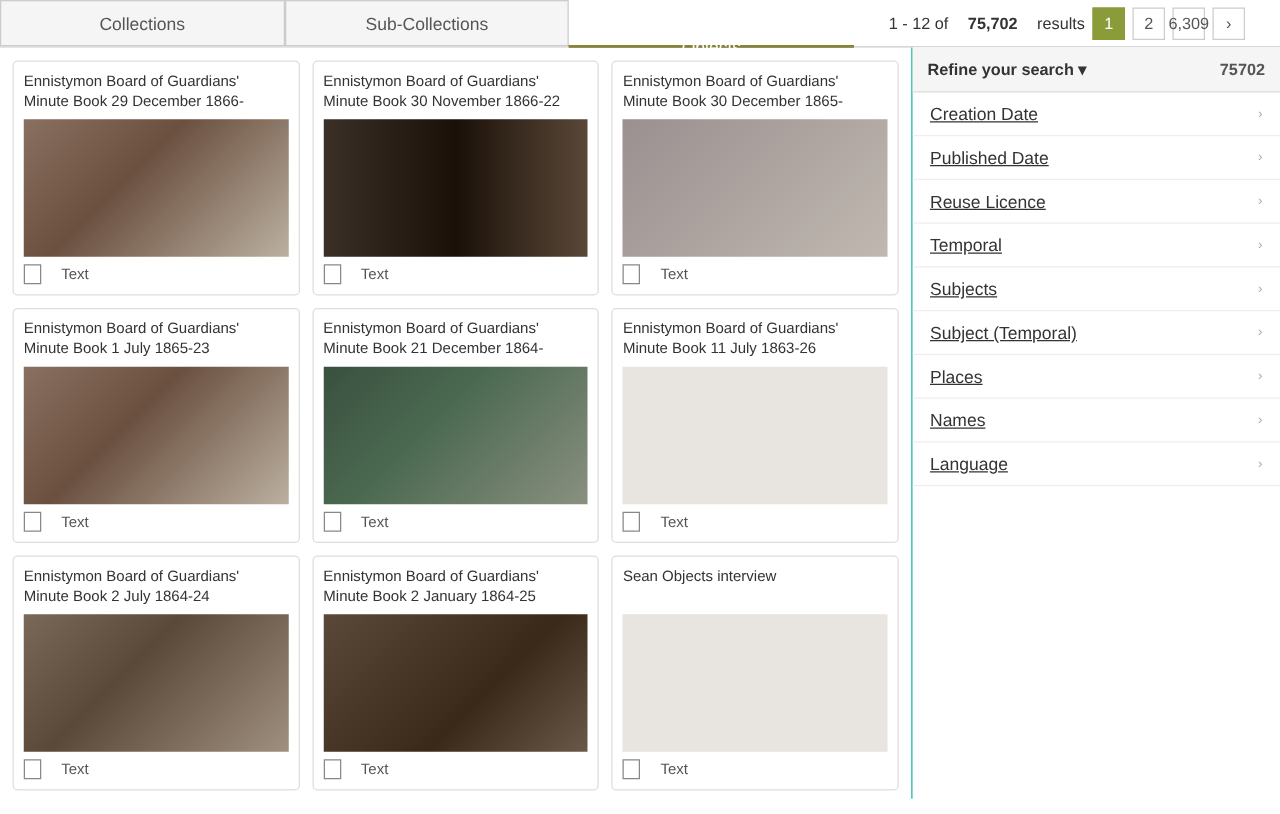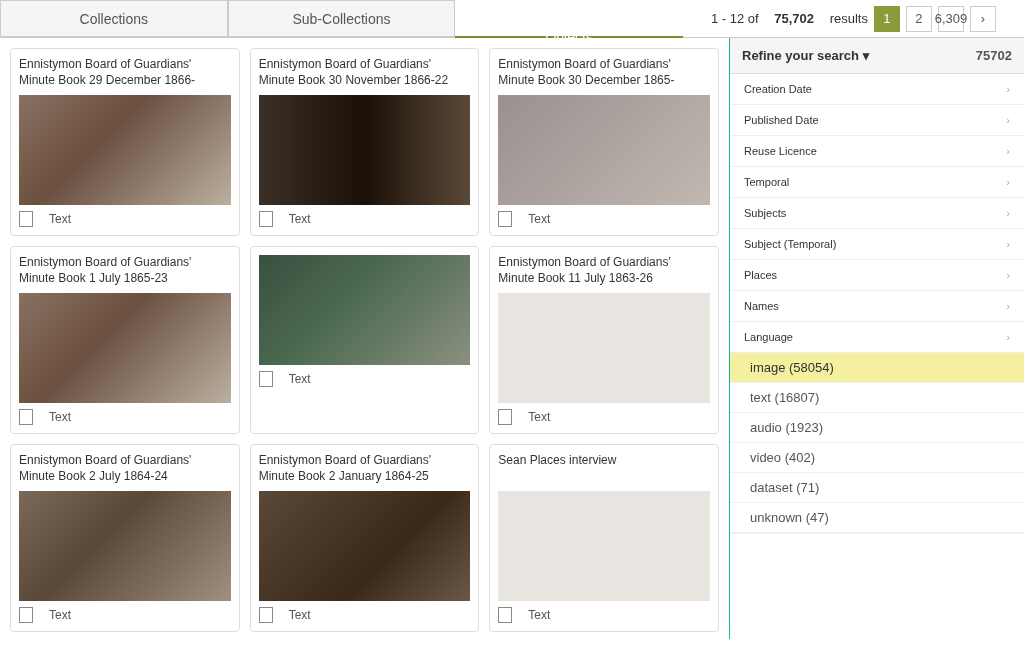--- a/index.html
+++ b/index.html
@@ -183,22 +183,23 @@
     .filter-item {
       display: flex;
       align-items: center;
       justify-content: space-between;
       padding: 9px 14px;
       border-bottom: 1px solid #eee;
       cursor: pointer;
     }
 
     .filter-label {
-      font-size: 11px;
-      color: #333;
+      font-size: 14px;
+      color: #333;
+      text-decoration: underline;
     }
 
     .filter-chevron {
       font-size: 11px;
       color: #aaa;
     }
 
     
     .mediatype-header {
       display: flex;
@@ -294,20 +295,21 @@
         </div>
         <div class="item-card">
           <div class="item-title">Ennistymon Board of Guardians' Minute Book 1 July 1865-23</div>
           <div class="item-thumbnail thumb-4"></div>
           <div class="item-type">
             <span class="doc-icon"></span>
             <span>Text</span>
           </div>
         </div>
         <div class="item-card">
+          <div class="item-title">Ennistymon Board of Guardians' Minute Book 21 December 1864-</div>
           <div class="item-thumbnail thumb-5"></div>
           <div class="item-type">
             <span class="doc-icon"></span>
             <span>Text</span>
           </div>
         </div>
         <div class="item-card">
           <div class="item-title">Ennistymon Board of Guardians' Minute Book 11 July 1863-26</div>
           <div class="item-thumbnail thumb-empty"></div>
           <div class="item-type">
@@ -325,21 +327,21 @@
         </div>
         <div class="item-card">
           <div class="item-title">Ennistymon Board of Guardians' Minute Book 2 January 1864-25</div>
           <div class="item-thumbnail thumb-8"></div>
           <div class="item-type">
             <span class="doc-icon"></span>
             <span>Text</span>
           </div>
         </div>
         <div class="item-card">
-          <div class="item-title">Sean Places interview</div>
+          <div class="item-title">Sean Objects interview</div>
           <div class="item-thumbnail thumb-empty"></div>
           <div class="item-type">
             <span class="doc-icon"></span>
             <span>Text</span>
           </div>
         </div>
       </div>
   </div>
 
   <div class="sidebar">
@@ -379,22 +381,14 @@
         <div class="filter-item">
           <span class="filter-label">Names</span>
           <span class="filter-chevron">›</span>
         </div>
         <div class="filter-item">
           <span class="filter-label">Language</span>
           <span class="filter-chevron">›</span>
         </div>
       </div>
 
-    <div class="mediatype-options" id="mediatype-options">
-    <div class="mediatype-option highlighted">image (58054)</div>
-        <div class="mediatype-option">text (16807)</div>
-        <div class="mediatype-option">audio (1923)</div>
-        <div class="mediatype-option">video (402)</div>
-        <div class="mediatype-option">dataset (71)</div>
-        <div class="mediatype-option">unknown (47)</div>
-      </div>
   </div>
 </div>
 
 </body></html>

